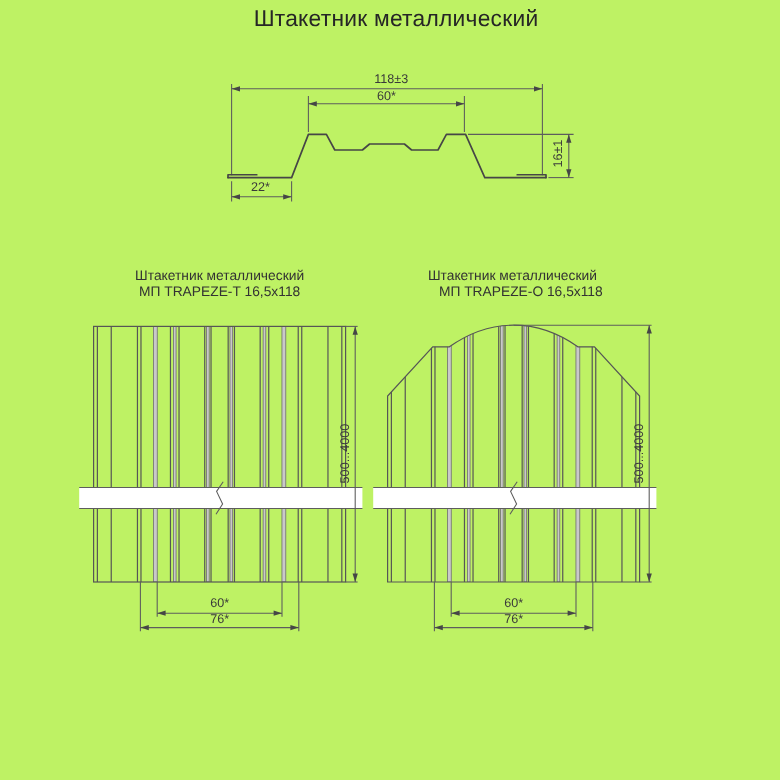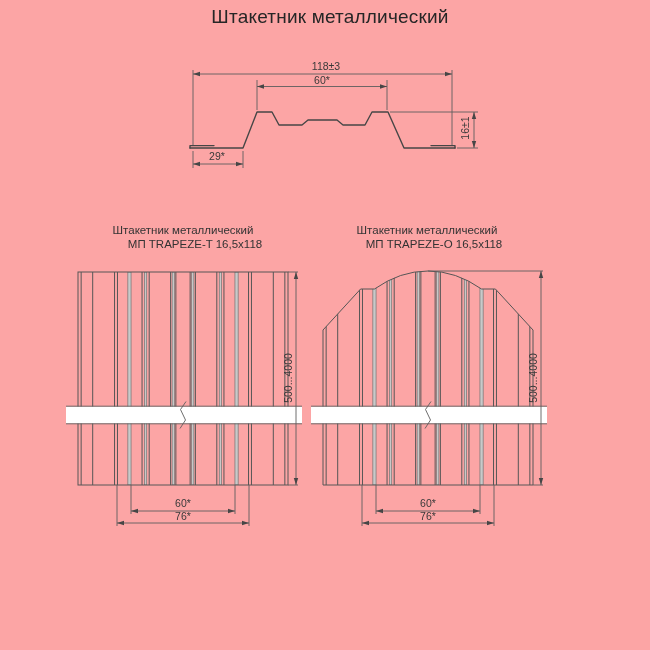--- a/index.html
+++ b/index.html
@@ -1,17 +1,17 @@
 <!DOCTYPE html>
 <html><head>
 <meta charset="utf-8">
 <style>
   html,body{margin:0;padding:0;}
   body{width:650px;height:650px;background:#ffffff;font-family:"Liberation Sans",sans-serif;}
-  .canvas{position:relative;width:650px;height:650px;background:#fca5a5;overflow:hidden;}
+  .canvas{position:relative;width:650px;height:650px;background:#bef264;overflow:hidden;}
   .txt{position:absolute;transform:translate(-50%,-50%);color:#2f2f2f;white-space:nowrap;text-align:center;}
   .title{font-size:19px;letter-spacing:.2px;color:#262626;}
   .sub{font-size:11.5px;color:#333333;}
   .dim{font-size:10.5px;color:#3a3a3a;}
   .rot{transform:translate(-50%,-50%) rotate(-90deg);}
   svg{position:absolute;overflow:visible;}
   .ln{stroke:#565656;stroke-width:1;fill:none;}
   .thin{stroke:#5d5d5d;stroke-width:0.9;fill:none;}
   .profile{stroke:#464646;stroke-width:1.4;fill:none;stroke-linejoin:round;stroke-linecap:round;}
   .arrow{fill:#464646;stroke:none;}
@@ -53,24 +53,24 @@
     </g>
 
     <g>
       <path class="profile" d="M 30,90 L 83,90 L 97,54 L 112,54 L 119,67 L 142,67 L 148,62 L 177,62 L 183,67 L 205,67 L 212,54 L 228,54 L 244,90 L 295,90"></path>
       <path class="profile" d="M 30,87.6 L 54,87.6 M 30,87.6 L 30,90 M 271,87.6 L 295,87.6 M 295,87.6 L 295,90"></path>
     </g>
   </svg>
   <div class="txt dim" style="left:326px;top:66px;">118±3</div>
   <div class="txt dim" style="left:322px;top:80px;">60*</div>
   <div class="txt dim rot" style="left:465px;top:128px;">16±1</div>
-  <div class="txt dim" style="left:217px;top:156px;">29*</div>
+  <div class="txt dim" style="left:217px;top:156px;">22*</div>
 
   <div class="txt sub" style="left:183px;top:230px;">Штакетник металлический</div>
-  <div class="txt sub" style="left:183px;top:244px;margin-left:12px;">МП TRAPEZE-T 16,5x118</div>
+  <div class="txt sub" style="left:183px;top:244px;">МП TRAPEZE-T 16,5x118</div>
 
   <svg style="left:60px;top:265px;" width="250" height="270" viewBox="0 0 250 270">
     <defs>
       <clipPath id="clip-t">
           <rect x="18.5" y="7" width="209" height="213"></rect>
         </clipPath>
     </defs>
     <g id="stripes-t" clip-path="url(#clip-t)">
         <rect x="67.85" y="7" width="3.2" height="213" fill="#c9c9c9" stroke="#737373" stroke-width="0.7"></rect>
         <rect x="84.52" y="7" width="2.2" height="213" fill="#c9c9c9" stroke="#737373" stroke-width="0.7"></rect>

